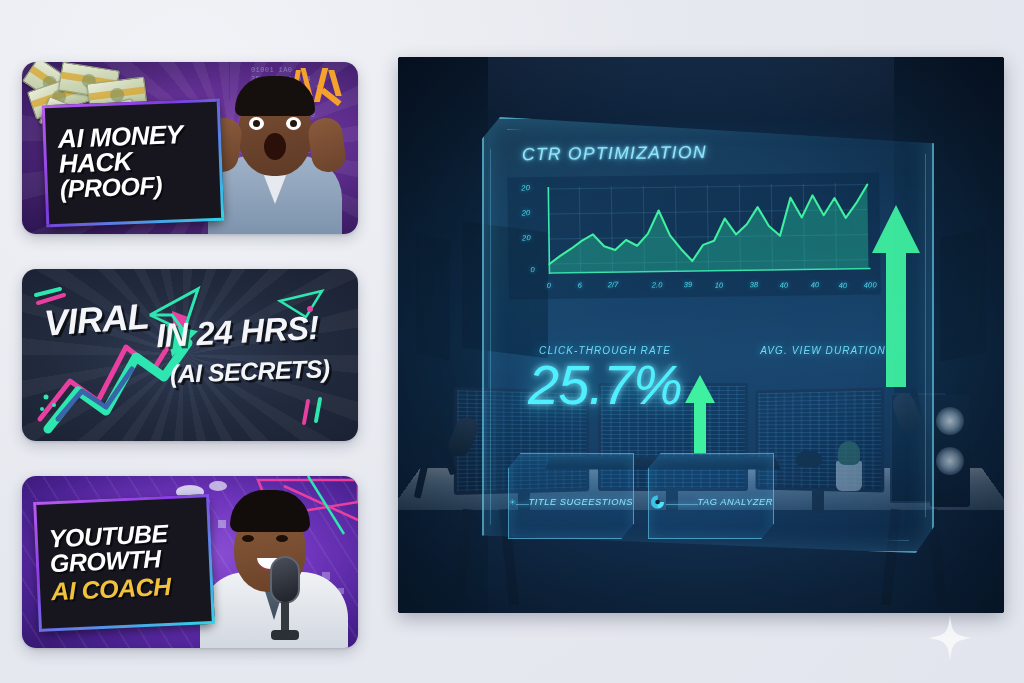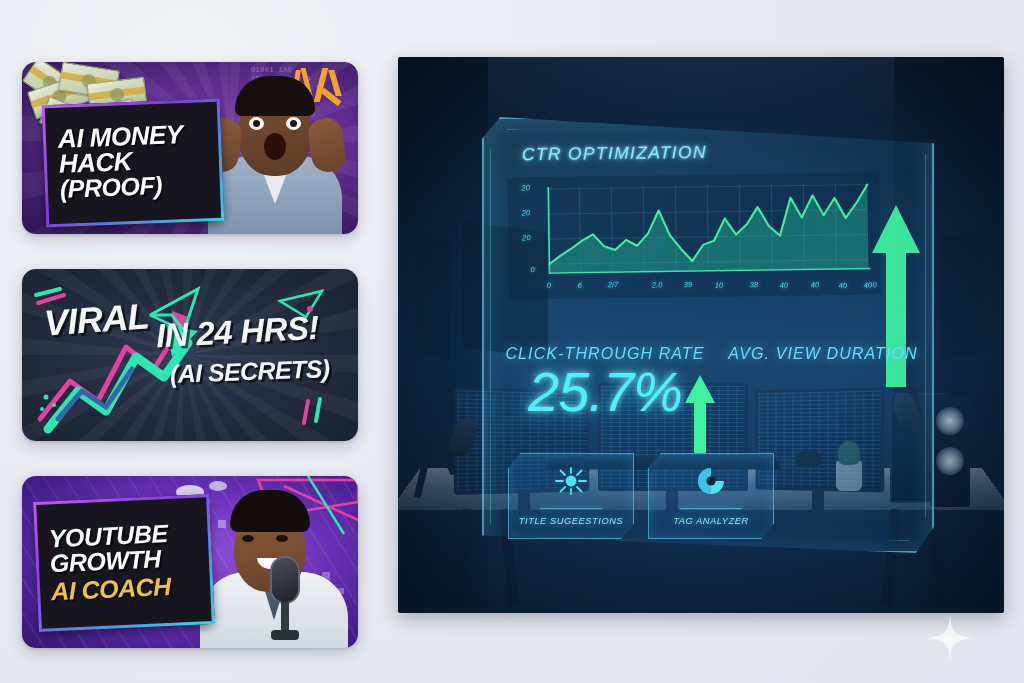--- a/index.html
+++ b/index.html
@@ -595,21 +595,21 @@
     text-shadow: 0 0 5px rgba(60,200,230,0.8);
     letter-spacing: 0.2px;
   }
 
   
   .kpi {
     position: absolute;
     text-align: center;
   }
   .kpi-label {
-    font-size: 16px;
+    font-size: 10px;
     letter-spacing: 1.1px;
     color: #6fd9f5;
     text-shadow: 0 0 9px rgba(70,200,245,0.8);
     white-space: nowrap;
   }
   .kpi-value {
     font-size: 56px;
     font-weight: 400;
     letter-spacing: -1px;
     color: #4ef0ff;
@@ -640,21 +640,21 @@
     gap: 14px;
   }
   .hud-btn {
     position: relative;
     width: 126px; height: 86px;
     background: linear-gradient(165deg, rgba(40,130,195,0.22) 0%, rgba(20,80,140,0.16) 100%);
     border: 1.5px solid rgba(105,210,245,0.60);
     clip-path: polygon(10% 0, 100% 0, 100% 82%, 90% 100%, 0 100%, 0 18%);
     box-shadow: inset 0 0 14px rgba(80,195,240,0.18);
     display: flex;
-    flex-direction: column;
+    flex-direction: row;
     align-items: center;
     justify-content: flex-start;
     padding-top: 12px;
   }
   .hud-btn .ico { width: 34px; height: 30px; }
   .hud-btn .divider {
     width: 62px; height: 1px;
     background: rgba(120,220,250,0.55);
     margin: 12px 0 7px;
     box-shadow: 0 0 5px rgba(100,210,245,0.7);

